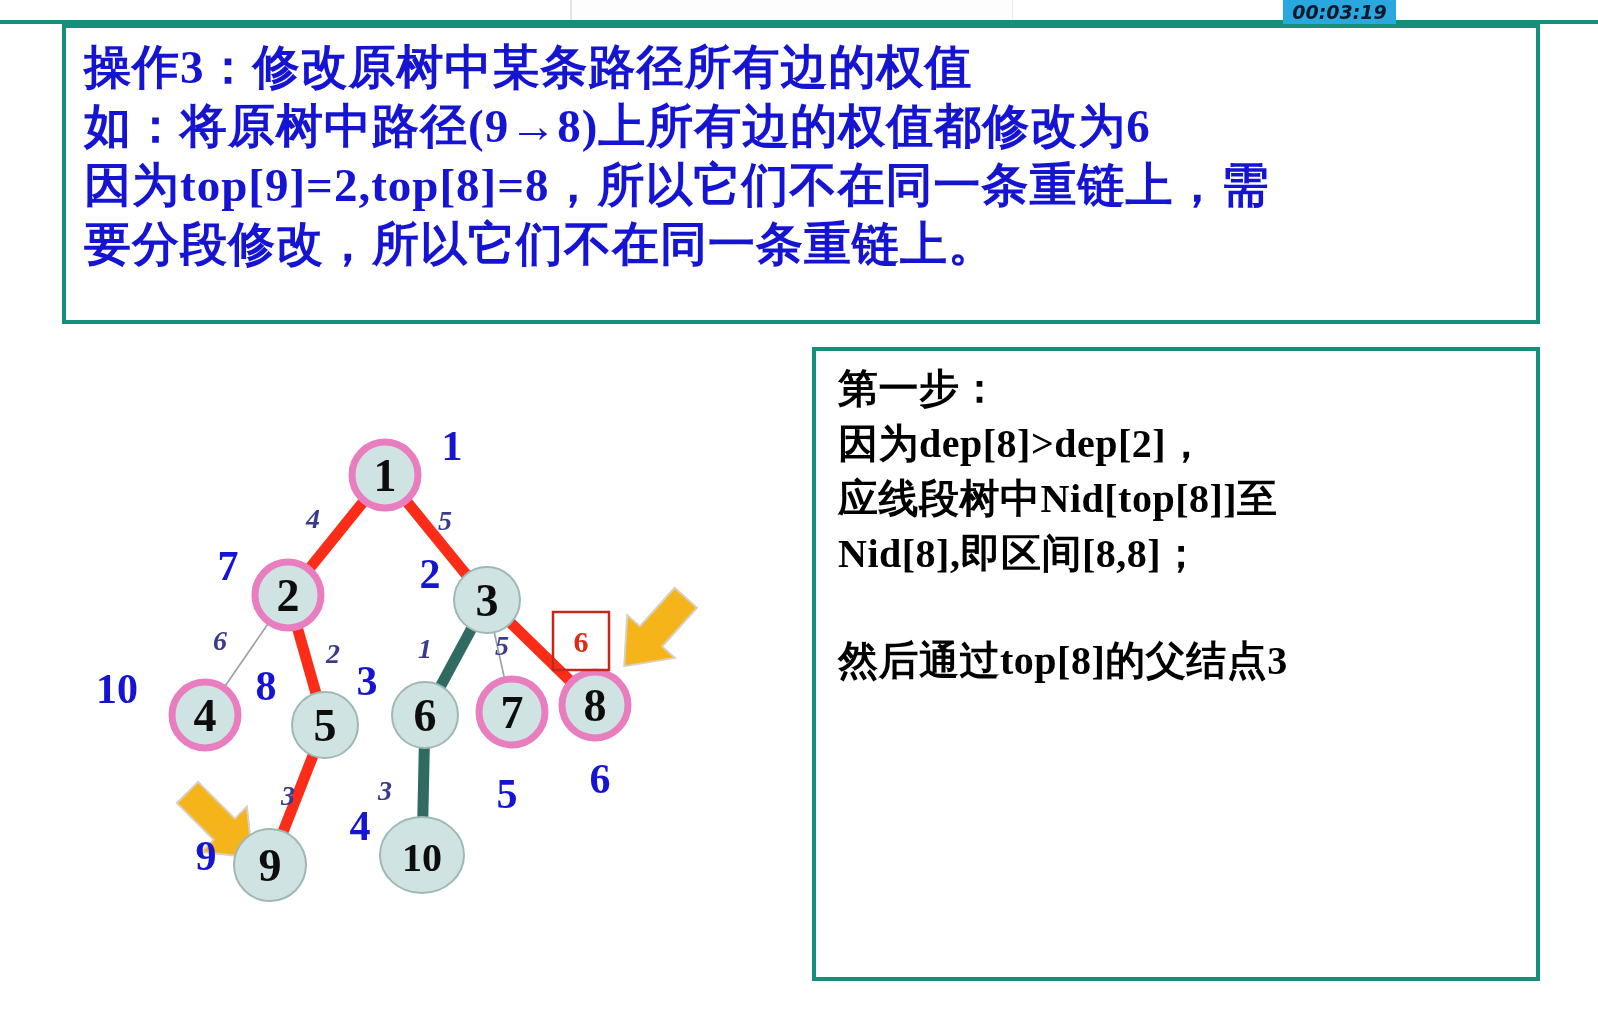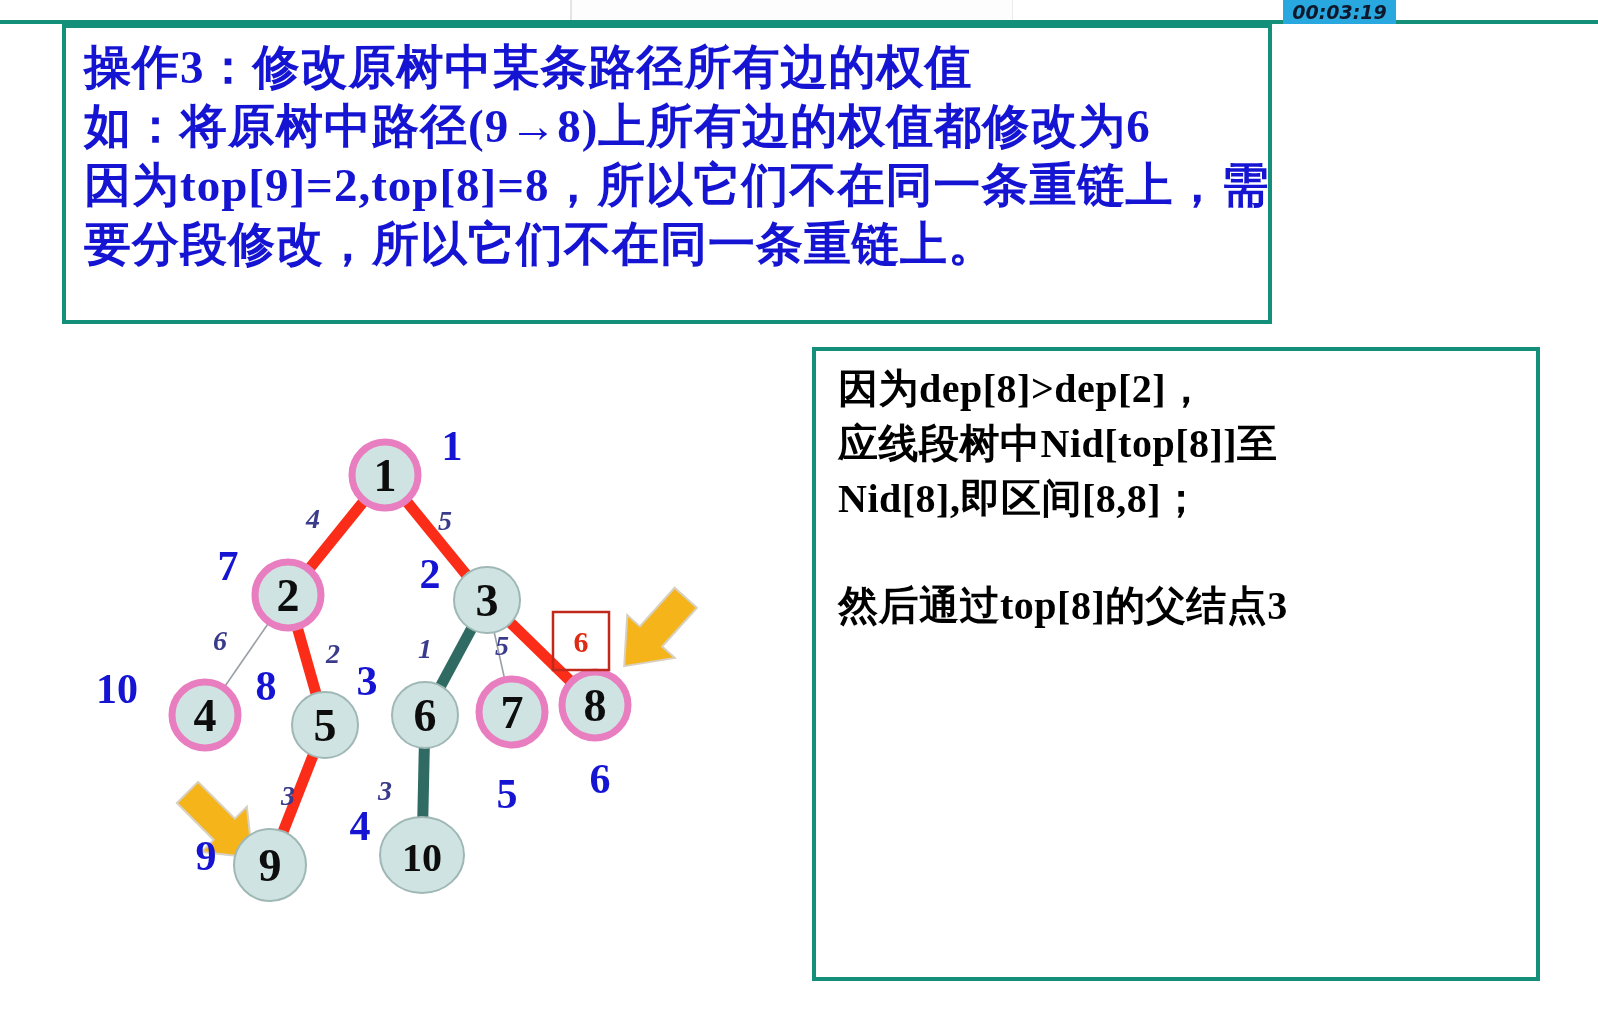--- a/index.html
+++ b/index.html
@@ -49,21 +49,21 @@
     font-size: 19px;
     line-height: 24px;
     text-align: center;
     letter-spacing: 0px;
   }
 
   
   #statement-box {
     position: absolute;
     left: 62px; top: 24px;
-    width: 1210px; height: 300px;
+    width: 1478px; height: 300px;
     border: 4px solid #14907a;
     background: #ffffff;
     box-sizing: border-box;
   }
   #statement-lines {
     position: absolute;
     left: 18px; top: 10px;
     width: 1440px;
   }
   .stmt-line {
@@ -154,20 +154,21 @@
   <div id="statement-lines">
     <div class="stmt-line">操作3：修改原树中某条路径所有边的权值</div>
     <div class="stmt-line">如：将原树中路径(9→8)上所有边的权值都修改为6</div>
     <div class="stmt-line">因为top[9]=2,top[8]=8，所以它们不在同一条重链上，需</div>
     <div class="stmt-line">要分段修改，所以它们不在同一条重链上。</div>
   </div>
 </div>
 
 <div id="explain-box">
   <div id="explain-lines">
+    <div class="exp-line">第一步：</div>
     <div class="exp-line">因为dep[8]&gt;dep[2]，</div>
     <div class="exp-line">应线段树中Nid[top[8]]至</div>
     <div class="exp-line">Nid[8],即区间[8,8]；</div>
     <div class="exp-gap"></div>
     <div class="exp-line">然后通过top[8]的父结点3</div>
   </div>
 </div>
 
 <div id="tree-figure">
   <svg id="tree-svg" viewBox="0 0 700 560">

